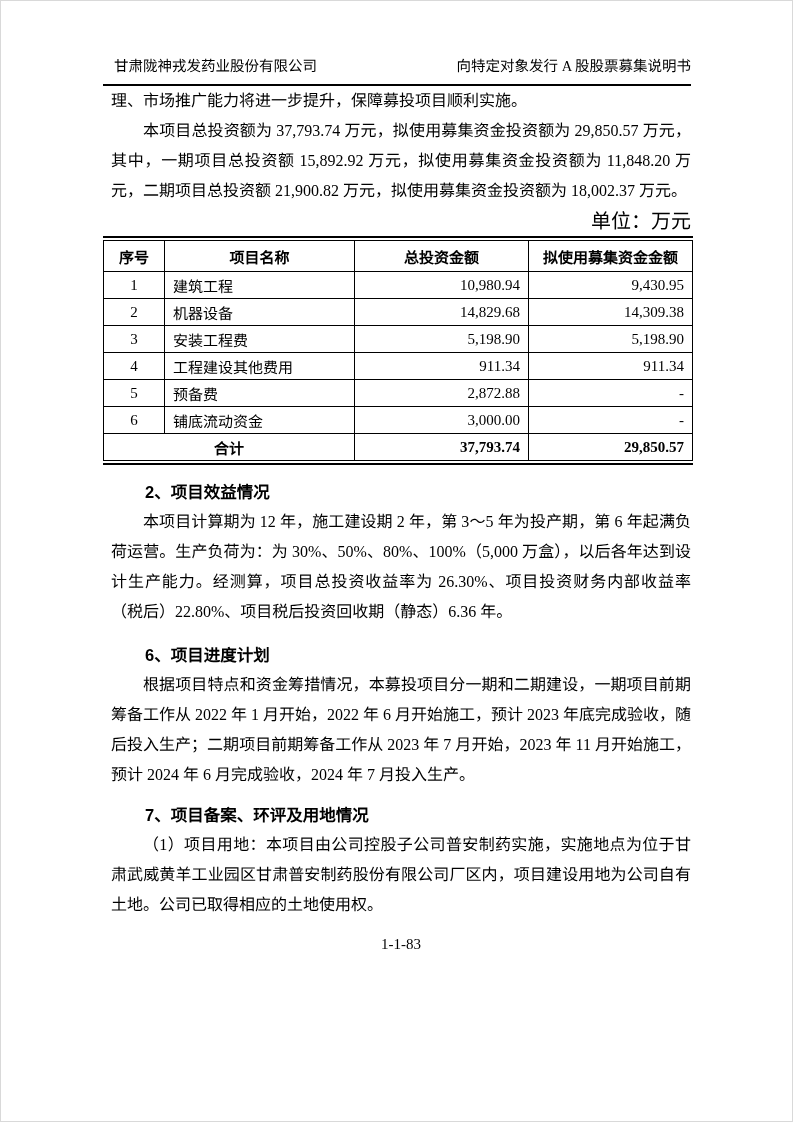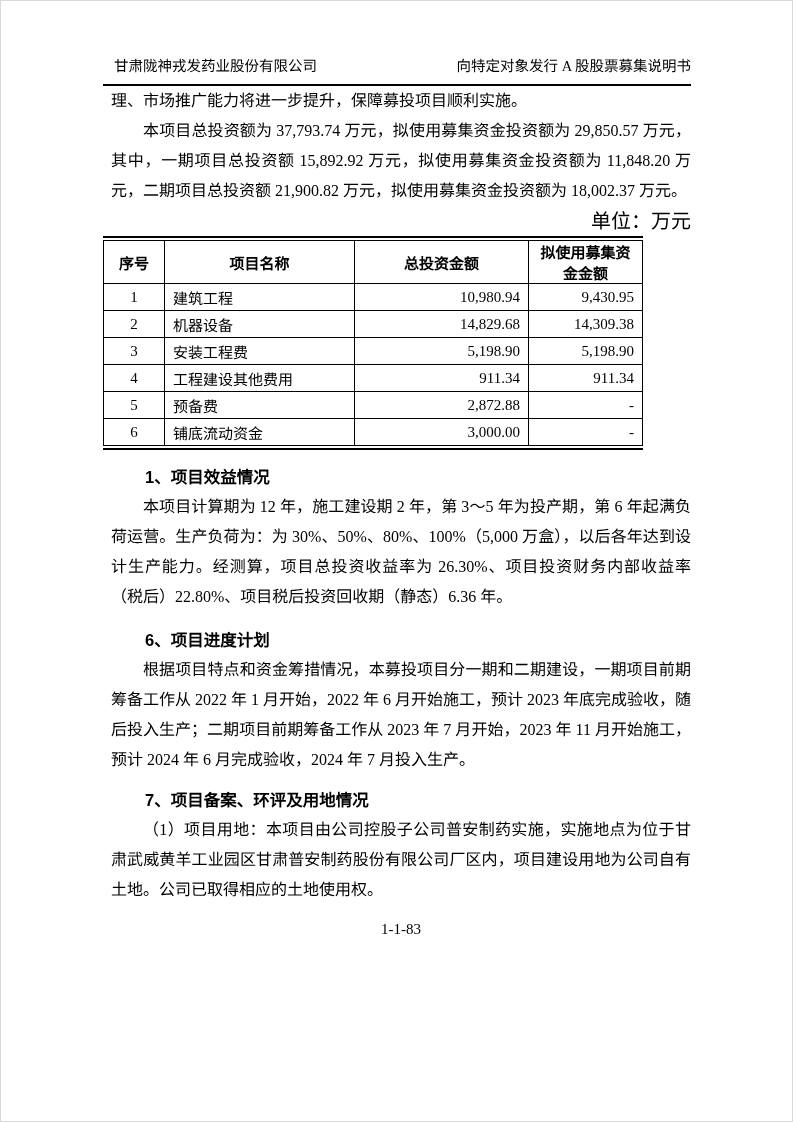--- a/index.html
+++ b/index.html
@@ -44,21 +44,21 @@
   .mt-h4      { margin-top: 17px; }
   .mt-p4      { margin-top: 5px;  }
   .unit-label {
     margin-top: 5px;
     text-align: right;
     font-size: 20px;
     line-height: 20px;
   }
   .table-outer {
     margin: 5px 0 9px -8px;
-    width: 540px;
+    width: 590px;
     box-sizing: border-box;
     border-top: 2px solid #000;
     border-bottom: 2px solid #000;
     padding: 2px 0;
   }
   table.inv {
     width: 100%;
     border-collapse: collapse;
     table-layout: fixed;
     border: 1px solid #000;
@@ -158,25 +158,30 @@
             <td class="name">预备费</td>
             <td class="num">2,872.88</td>
             <td class="num">-</td>
           </tr>
           <tr>
             <td class="seq">6</td>
             <td class="name">铺底流动资金</td>
             <td class="num">3,000.00</td>
             <td class="num">-</td>
           </tr>
+          <tr class="total">
+            <td class="label" colspan="2">合计</td>
+            <td class="num">37,793.74</td>
+            <td class="num">29,850.57</td>
+          </tr>
         </tbody>
       </table>
     </div>
 
-    <div class="heading mt-h5">1、项目效益情况</div>
+    <div class="heading mt-h5">2、项目效益情况</div>
     <p class="body mt-p5">本项目计算期为 12 年，施工建设期 2 年，第 3～5 年为投产期，第 6 年起满负荷运营。生产负荷为：为 30%、50%、80%、100%（5,000 万盒），以后各年达到设计生产能力。经测算，项目总投资收益率为 26.30%、项目投资财务内部收益率（税后）22.80%、项目税后投资回收期（静态）6.36 年。</p>
 
     <div class="heading mt-h6">6、项目进度计划</div>
     <p class="body mt-p6">根据项目特点和资金筹措情况，本募投项目分一期和二期建设，一期项目前期筹备工作从 2022 年 1 月开始，2022 年 6 月开始施工，预计 2023 年底完成验收，随后投入生产；二期项目前期筹备工作从 2023 年 7 月开始，2023 年 11 月开始施工，预计 2024 年 6 月完成验收，2024 年 7 月投入生产。</p>
 
     <div class="heading mt-h7">7、项目备案、环评及用地情况</div>
     <p class="body mt-p7">（1）项目用地：本项目由公司控股子公司普安制药实施，实施地点为位于甘肃武威黄羊工业园区甘肃普安制药股份有限公司厂区内，项目建设用地为公司自有土地。公司已取得相应的土地使用权。</p>
 
     <div class="footer">1-1-83</div>
 

